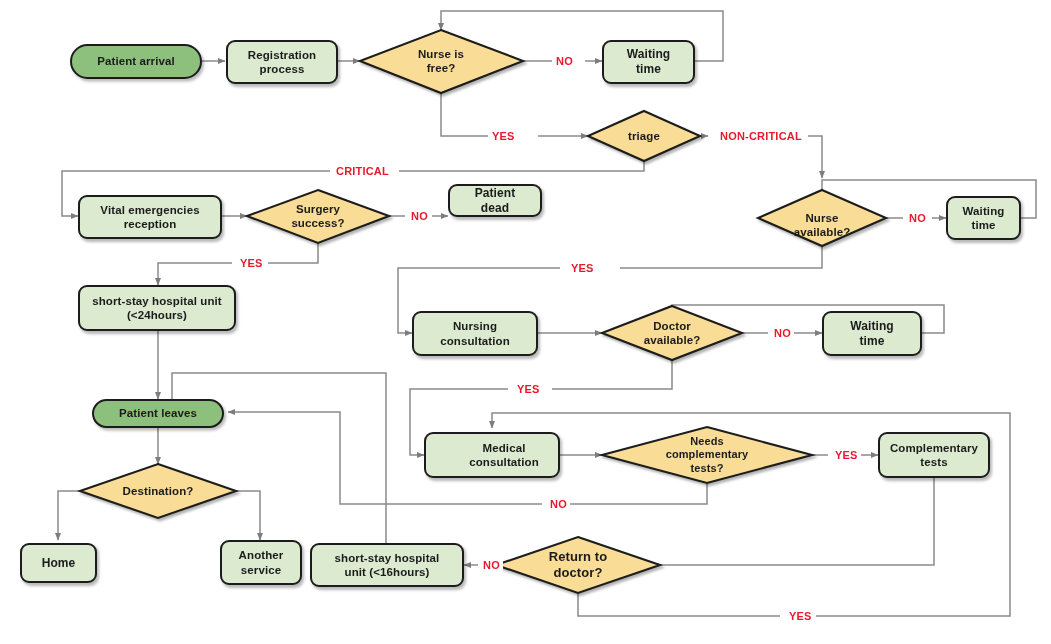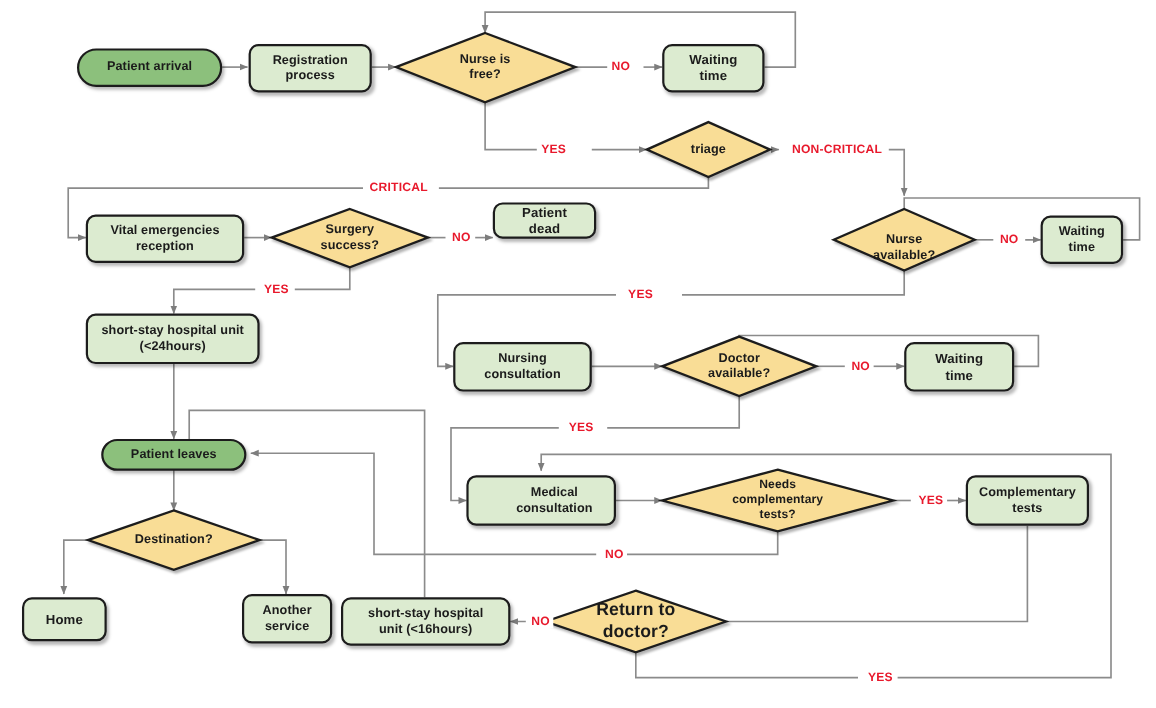--- a/index.html
+++ b/index.html
@@ -272,21 +272,21 @@
   <div class="node box green-light" style="left:220px; top:540px; width:82px;  height:45px; font-size:11.5px;">
     <span class="lbl">Another
 service</span>
   </div>
 
   <div class="node box green-light" style="left:310px; top:543px; width:154px; height:44px; font-size:11.5px;">
     <span class="lbl">short-stay hospital
 unit (&lt;16hours)</span>
   </div>
 
-  <div class="node dia" style="left:522px; top:546px; width:112px; height:38px; font-size:16px;">
+  <div class="node dia" style="left:522px; top:546px; width:112px; height:38px; font-size:13px;">
     <span class="lbl">Return to
 doctor?</span>
   </div>
 
   <div class="edge-label" style="left:553px; top:55px;">NO</div>
 
   <div class="edge-label" style="left:489px; top:130px;">YES</div>
 
   <div class="edge-label" style="left:717px; top:130px;">NON-CRITICAL</div>
 

